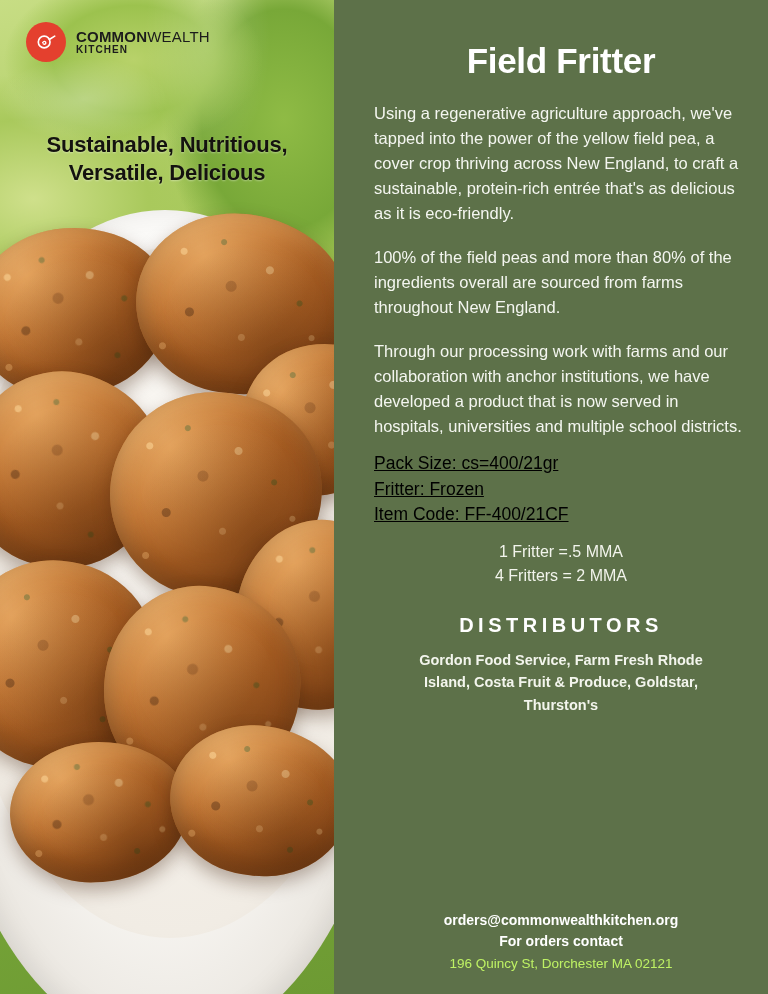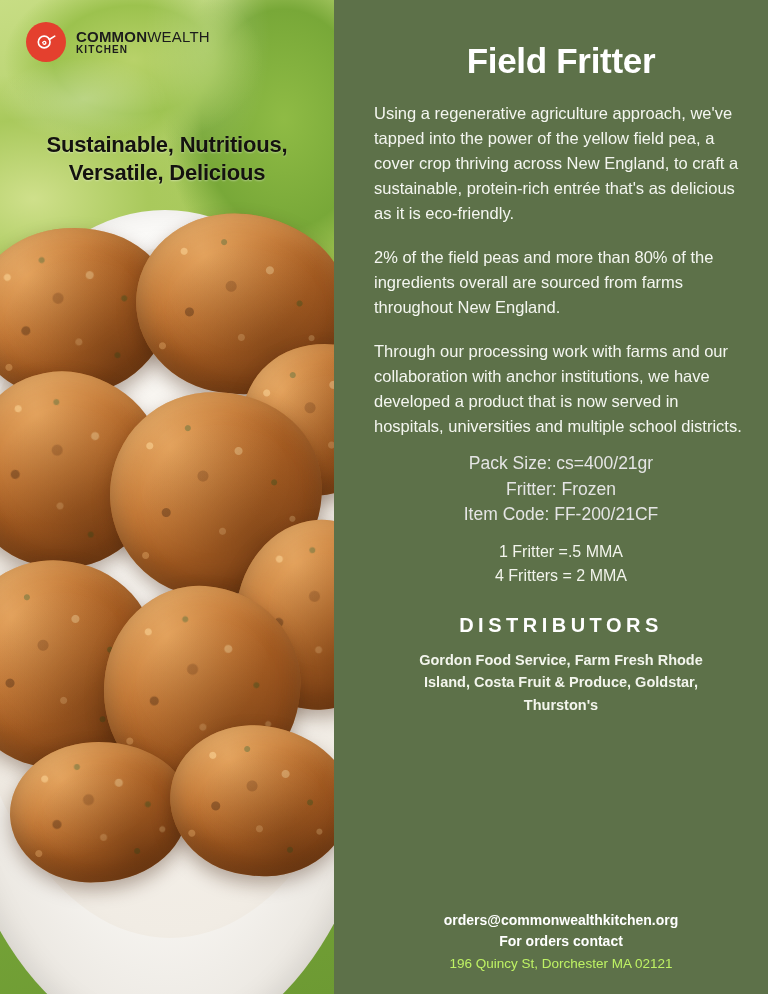--- a/index.html
+++ b/index.html
@@ -192,24 +192,24 @@
   .para:last-of-type { margin-bottom: 12px; }
 
   .section-head {
     text-align: center;
     font-size: 20px;
     font-weight: bold;
     letter-spacing: 4.5px;
     margin: 26px 0 12px 0;
   }
   .order-lines {
-    text-align: center;
     font-size: 17.5px;
     line-height: 1.45;
-    color: #e5e5e5;
+    color: #000000;
+    text-decoration: underline;
   }
   .order-sub {
     text-align: center;
     font-size: 16px;
     line-height: 1.5;
     margin-top: 12px;
     color: #f2f4ec;
   }
   .distributors {
     text-align: center;
@@ -272,27 +272,27 @@
     </div>
 
     <div class="tagline" style="white-space: pre-line;">Sustainable, Nutritious,
 Versatile, Delicious</div>
   </div>
 
   <div class="right">
     <h1 class="title">Field Fritter</h1>
 
     <p class="para">Using a regenerative agriculture approach, we've tapped into the power of the yellow field pea, a cover crop thriving across New England, to craft a sustainable, protein-rich entrée that's as delicious as it is eco-friendly.</p>
-    <p class="para">2% of the field peas and more than 80% of the ingredients overall are sourced from farms throughout New England.</p>
+    <p class="para">100% of the field peas and more than 80% of the ingredients overall are sourced from farms throughout New England.</p>
     <p class="para">Through our processing work with farms and our collaboration with anchor institutions, we have developed a product that is now served in hospitals, universities and multiple school districts.</p>
 
     <div class="order-lines">
       <div>Pack Size: cs=400/21gr</div>
       <div>Fritter: Frozen</div>
-      <div>Item Code: FF-200/21CF</div>
+      <div>Item Code: FF-400/21CF</div>
     </div>
     <div class="order-sub">
       <div>1 Fritter =.5 MMA</div>
       <div>4 Fritters = 2 MMA</div>
     </div>
 
     <div class="section-head">DISTRIBUTORS</div>
     <div class="distributors">Gordon Food Service, Farm Fresh Rhode Island, Costa Fruit &amp; Produce, Goldstar, Thurston's</div>
 
     <div class="footer">

